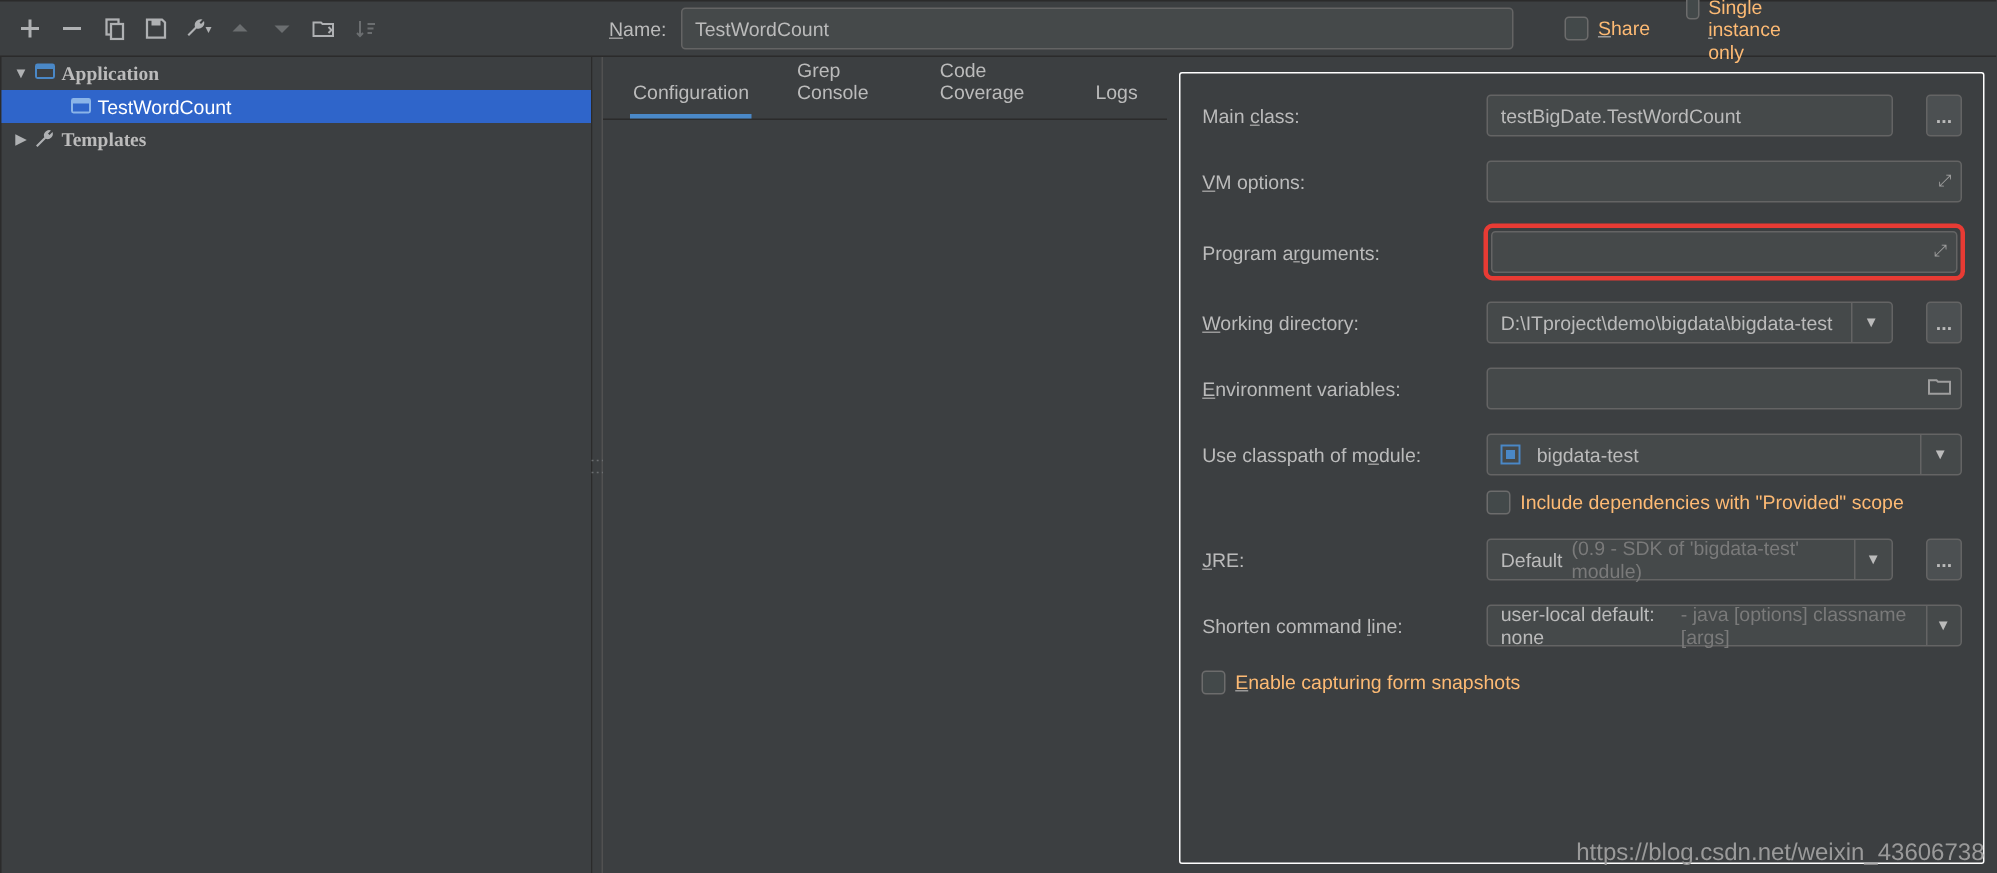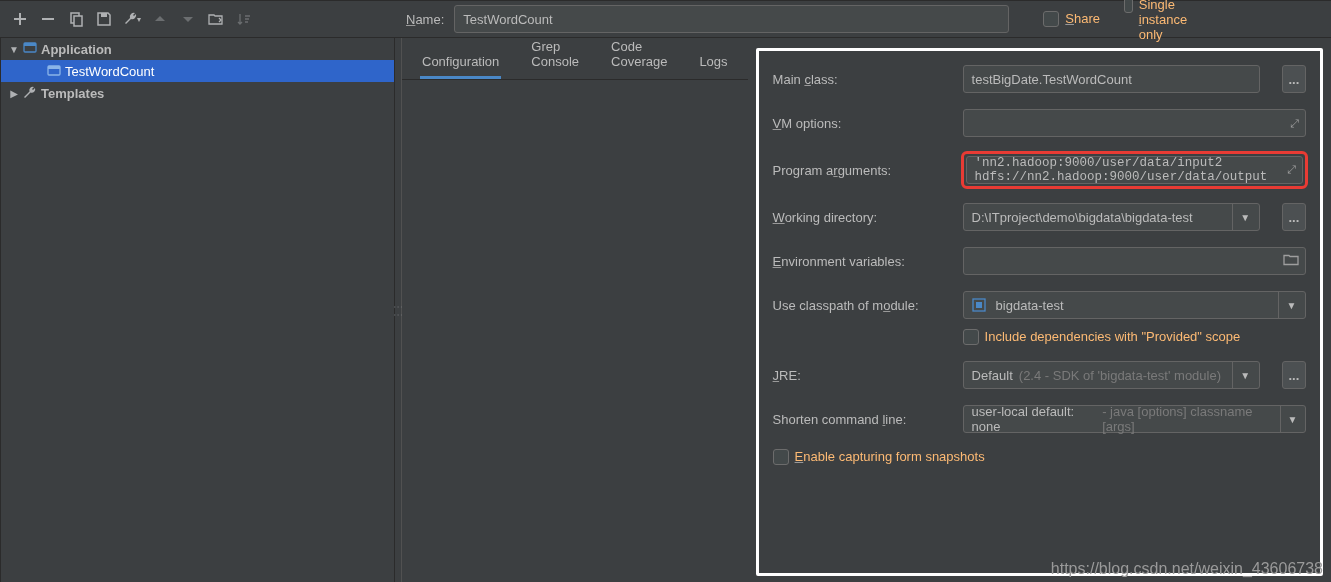--- a/index.html
+++ b/index.html
@@ -19,41 +19,41 @@
   .tree { padding-top:0; }
   .tree-item { display:flex; align-items:center; height:22px; gap:4px; padding-left:8px; color:#bbbbbb; }
   .tree-item .tri { width:10px; display:inline-block; text-align:center; color:#afb1b3; font-size:10px; }
   .tree-item.sel { background:#2f65ca; color:#ffffff; }
   .tree-item.lvl1 { padding-left:46px; }
   .tree-item.tmpl { padding-left:8px; }
   .app-icon svg, .item-icon svg, .wrench-icon svg { width:14px; height:14px; }
   .app-icon { color:#4a88c7; }
   .item-icon { color:#4a88c7; display:flex; align-items:center; }
   .wrench-icon { color:#afb1b3; display:flex; }
-  .label-bold { font-weight:600; }
+  .label-bold { font-weight:600;font-family:Liberation Serif, serif; }
 
   
   .main { flex:1; display:flex; flex-direction:row; background:#3c3f41; position:relative; }
   .namebar { display:flex; align-items:center; height:38px; padding:0 14px 0 6px; margin-top:-38px; gap:10px; }
   .u { text-decoration: underline; text-decoration-color:#999; }
   .namefield { flex:0 0 555px; }
   .spacer { flex:1; }
   .chk-wrap { display:flex; align-items:flex-start; gap:6px; color:#fdba74; margin-left:14px; }
   .chk { width:16px; height:16px; border:1px solid #6c6c6c; border-radius:3px; background:#43494a; display:inline-block; }
 
   input.text, .text-box { background:#45494a; border:1px solid #646464; color:#bbbbbb; height:28px; padding:0 8px; border-radius:3px; font-family:inherit; font-size:13px; width:100%; }
   .text-box { display:flex; align-items:center; position:relative; gap:6px; }
   .text-box.mono { font-family:"Consolas","Courier New",monospace; font-size:12.5px; }
   .text-box .hint { color:#7a7a7a; }
 
   .tabs { display:flex; height:42px; border-bottom:1px solid #2b2b2b; padding:0 18px; align-items:flex-end; gap:28px; }
   .tab { padding:10px 2px 10px 2px; color:#bbbbbb; cursor:pointer; }
   .tab.active { border-bottom:3px solid #4a88c7; color:#bbbbbb; padding-bottom:7px; }
 
-  .form { padding:14px 14px 8px 14px; border:3px solid #ffffff; margin:10px 8px 6px 8px; border-radius:2px; }
+  .form { padding:14px 14px 8px 14px; border:1px solid #ffffff; margin:10px 8px 6px 8px; border-radius:2px; }
   .row { display:flex; align-items:center; margin-bottom:16px; }
   .row .lbl { width:190px; color:#bbbbbb; }
   .row .field { flex:1; display:flex; align-items:center; gap:22px; }
   .dots-btn { width:28px; height:28px; border:1px solid #646464; background:#4c5052; border-radius:3px; display:flex; align-items:center; justify-content:center; color:#bbb; font-weight:bold; cursor:pointer; }
 
   .highlight-box { border:3px solid #e83b34; border-radius:6px; padding:2px; margin:-2px; }
   .highlight-box .text-box { border:1px solid #646464; }
 
   .expand-icon { position:absolute; right:6px; top:50%; transform:translateY(-50%); color:#9e9e9e; font-size:11px; }
   .folder-icon { position:absolute; right:6px; top:50%; transform:translateY(-50%); color:#9e9e9e; }
@@ -211,21 +211,20 @@
               <span class="expand-icon">⤢</span>
             </div>
           </div>
         </div>
 
         <div class="row">
           <div class="lbl">Program a<span class="u">r</span>guments:</div>
           <div class="field">
             <div class="highlight-box" style="flex:1">
               <div class="text-box mono">
-                <span>'nn2.hadoop:9000/user/data/input2 hdfs://nn2.hadoop:9000/user/data/output</span>
                 <span class="expand-icon">⤢</span>
               </div>
             </div>
           </div>
         </div>
 
         <div class="row">
           <div class="lbl"><span class="u">W</span>orking directory:</div>
           <div class="field">
             <div class="text-box">
@@ -269,21 +268,21 @@
             <span class="chk"></span>
             <span>Include dependencies with "Provided" scope</span>
           </label>
         </div>
 
         <div class="row">
           <div class="lbl"><span class="u">J</span>RE:</div>
           <div class="field">
             <div class="text-box">
               <span>Default </span>
-                <span class="hint">(2.4 - SDK of 'bigdata-test' module)</span>
+                <span class="hint">(0.9 - SDK of 'bigdata-test' module)</span>
               <div class="dd-arrow">▼</div>
             </div>
             <div class="dots-btn">...</div>
           </div>
         </div>
 
         <div class="row">
           <div class="lbl">Shorten command <span class="u">l</span>ine:</div>
           <div class="field">
             <div class="text-box">

